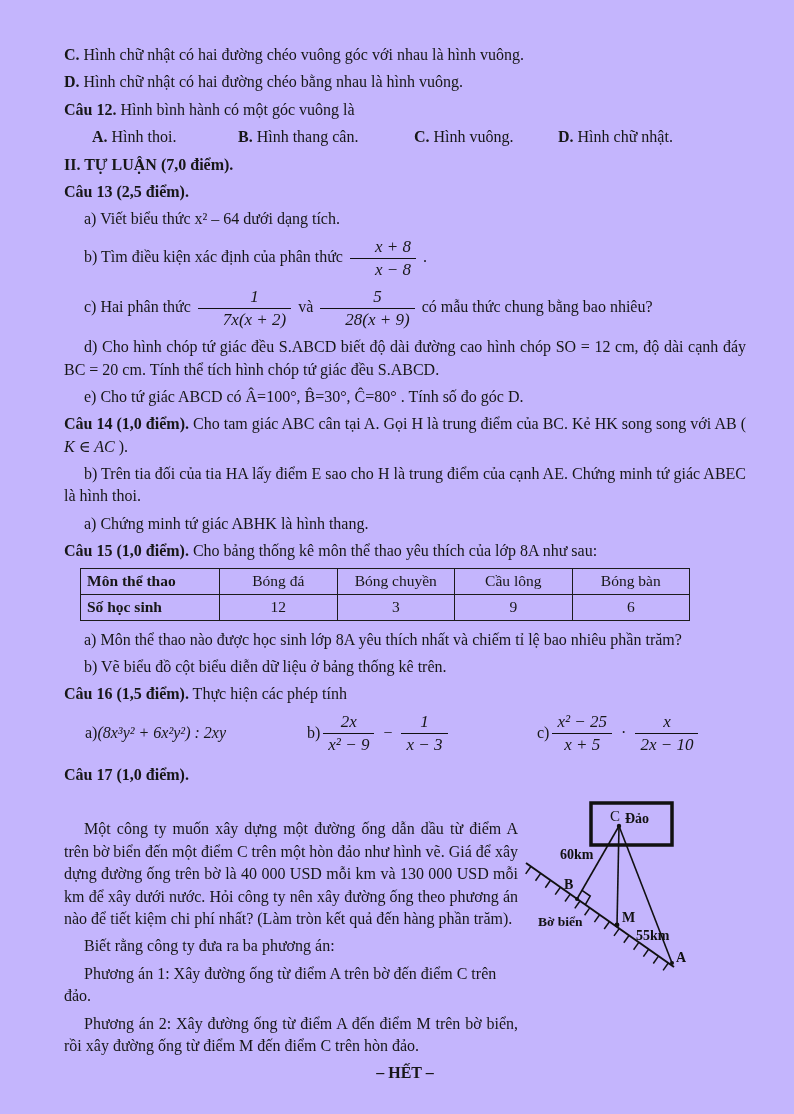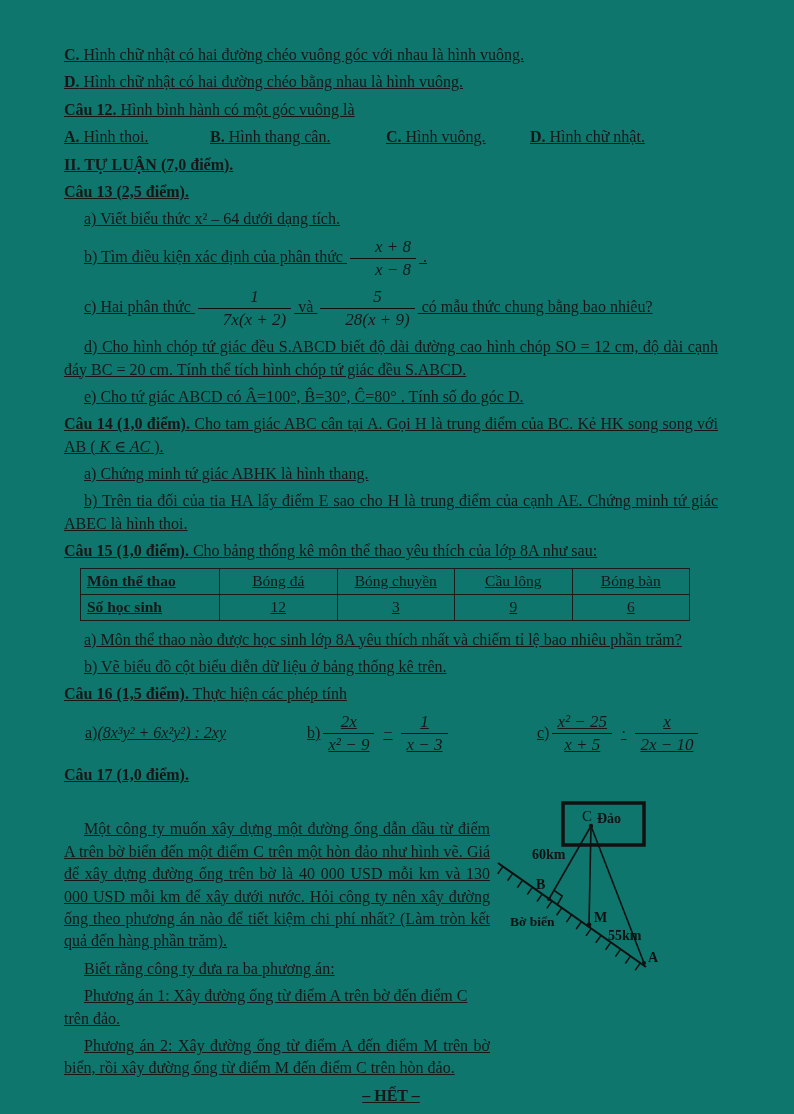--- a/index.html
+++ b/index.html
@@ -1,29 +1,29 @@
 <!DOCTYPE html>
 <html><head>
 <meta charset="utf-8">
 <style>
   html,body{margin:0;padding:0;background:#ffffff;width:794px;height:1114px;overflow:hidden;}
   .page{
     position:relative;width:794px;height:1114px;box-sizing:border-box;
-    padding:44px 76px 0 64px;
-    background:#0f766e;
+    padding:44px 48px 0 64px;
+    background:#c4b5fd;
     font-family:"Liberation Serif","DejaVu Serif",serif;
-    font-size:16px;line-height:1.4;color:#171717;text-decoration:underline;
+    font-size:16px;line-height:1.4;color:#171717;
   }
   .page p{margin:0 0 5px 0;}
   .bold{font-weight:bold;}
   .lbl{font-weight:bold;}
   .ind{text-indent:20px;}
   .just{text-align:justify;}
   .opts{display:flex;margin:0 0 5px 0;}
-  .opt-a{width:146px;}
+  .opt-a{width:146px;margin-left:28px;}
   .opt-b{width:176px;}
   .opt-c{width:144px;}
   .opt-d{flex:1;}
   .math{font-style:italic;}
   .mathline{margin:4px 0 7px 0;}
   .frac{display:inline-block;vertical-align:middle;text-align:center;font-size:17px;line-height:1.3;margin:0 3px;}
   .frac .num{display:block;padding:0 5px;border-bottom:1.2px solid #111;}
   .frac .den{display:block;padding:0 5px;}
   .op{margin:0 6px;}
   table.stats{border-collapse:collapse;margin:2px 0 8px 16px;width:610px;table-layout:fixed;}
@@ -73,23 +73,23 @@
   <p class="ind mathline"><span>b)</span><span> Tìm điều kiện xác định của phân thức </span><span class="frac math"><span class="num">x + 8</span><span class="den">x − 8</span></span><span> .</span></p>
 
   <p class="ind mathline"><span>c)</span><span> Hai phân thức </span><span class="frac math"><span class="num">1</span><span class="den">7x(x + 2)</span></span><span> và </span><span class="frac math"><span class="num">5</span><span class="den">28(x + 9)</span></span><span> có mẫu thức chung bằng bao nhiêu?</span></p>
 
   <p class="ind just"><span>d)</span><span> Cho hình chóp tứ giác đều S.ABCD biết độ dài đường cao hình chóp SO = 12 cm, độ dài cạnh đáy BC = 20 cm. Tính thể tích hình chóp tứ giác đều S.ABCD.</span></p>
 
   <p class="ind"><span>e)</span><span> Cho tứ giác ABCD có Â=100°, B̂=30°, Ĉ=80° . Tính số đo góc D.</span></p>
 
   <p class="just"><b class="lbl">Câu 14 (1,0 điểm).</b><span> Cho tam giác ABC cân tại A. Gọi H là trung điểm của BC. Kẻ HK song song với AB ( </span><em class="math">K ∈ AC</em><span> ).</span></p>
 
+  <p class="ind just"><span>b)</span><span> Trên tia đối của tia HA lấy điểm E sao cho H là trung điểm của cạnh AE. Chứng minh tứ giác ABEC là hình thoi.</span></p>
+
   <p class="ind"><span>a)</span><span> Chứng minh tứ giác ABHK là hình thang.</span></p>
-
-  <p class="ind just"><span>b)</span><span> Trên tia đối của tia HA lấy điểm E sao cho H là trung điểm của cạnh AE. Chứng minh tứ giác ABEC là hình thoi.</span></p>
 
   <p><b class="lbl">Câu 15 (1,0 điểm).</b><span> Cho bảng thống kê môn thể thao yêu thích của lớp 8A như sau:</span></p>
 
   <table class="stats">
     <tbody>
         <tr>
       <th class="c1">Môn thể thao</th>
       <th>Bóng đá</th>
       <th>Bóng chuyền</th>
       <th>Cầu lông</th>

